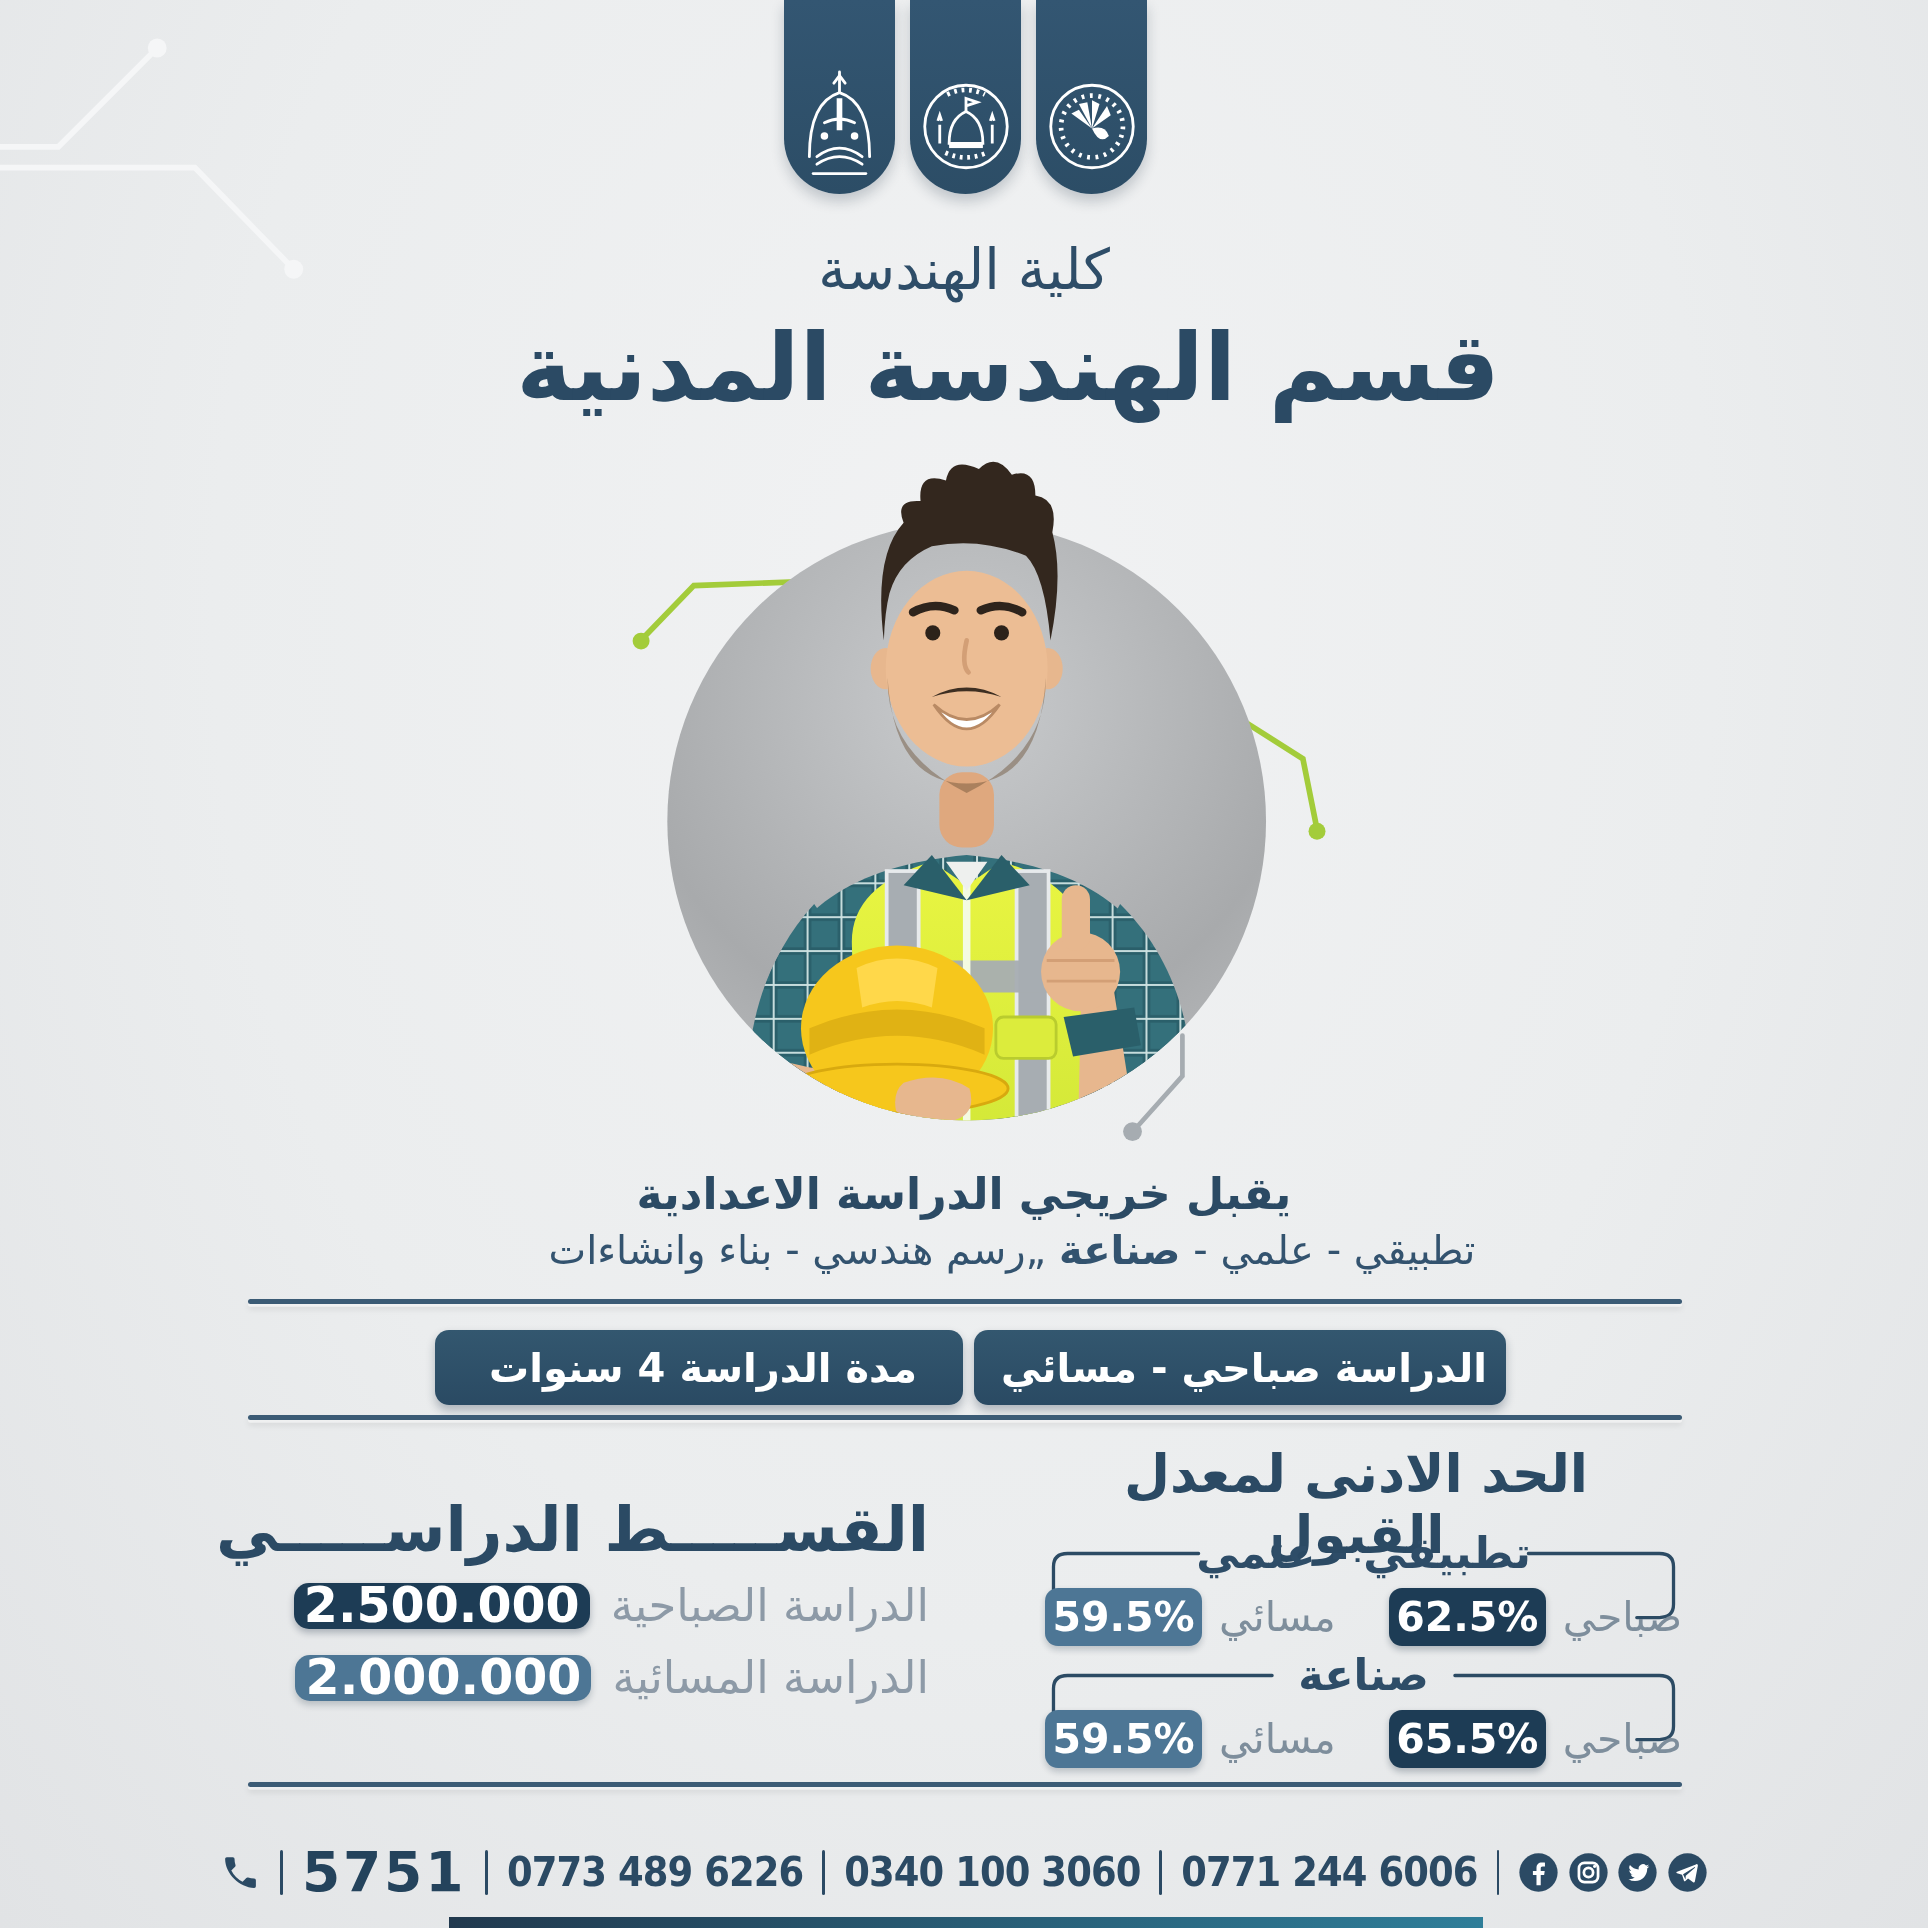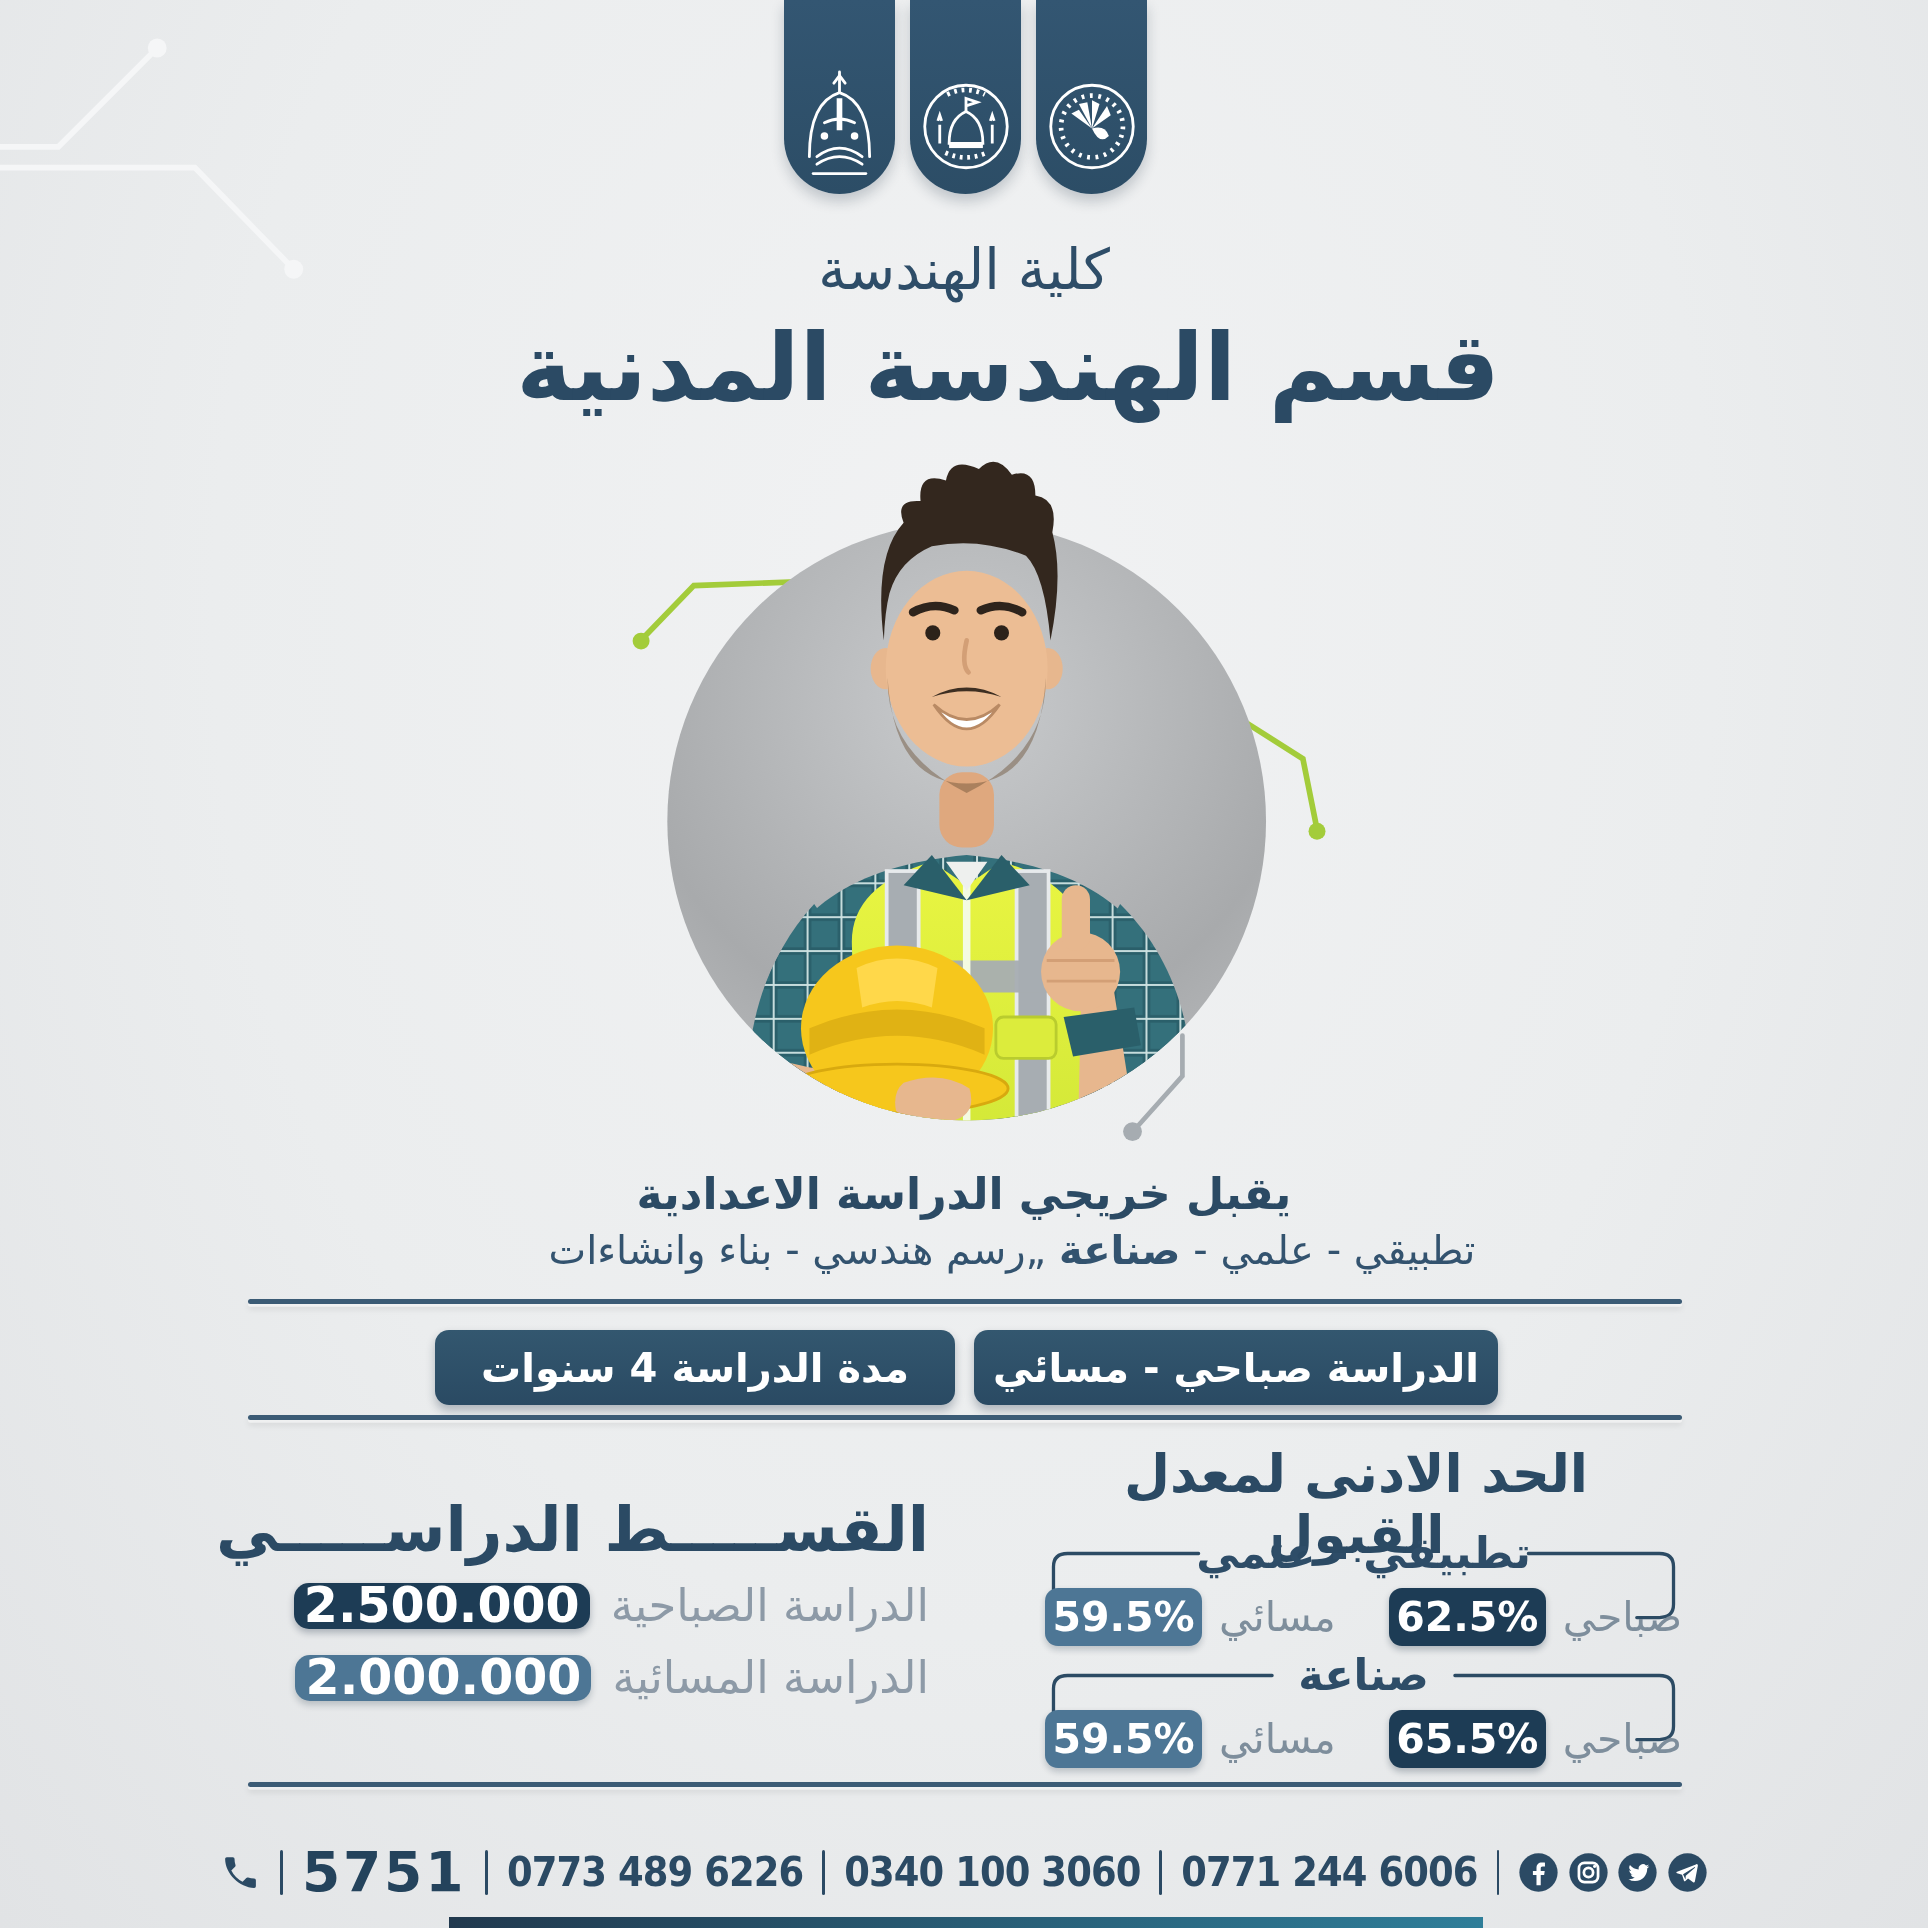--- a/index.html
+++ b/index.html
@@ -27,21 +27,21 @@
     font-size:40px;color:#33536f;margin-left:48px;}
   .cap2 b{font-weight:bold;}
   
   .divider{position:absolute;left:248px;width:1434px;height:4.7px;background:#3b5b75;
     border-radius:2.8px;box-shadow:0 2.8px 0 rgba(255,255,255,.55),0 4.7px 6.6px rgba(0,0,0,.10);}
   .d1{top:1299px}.d2{top:1415px}.d3{top:1782px}
   
   .btn{position:absolute;top:1330px;height:75px;border-radius:14px;color:#fff;
     background:linear-gradient(180deg,#33576f 0%,#2a4a63 100%);
     box-shadow:0 5.6px 9.4px rgba(20,40,60,.28);
-    display:flex;align-items:center;justify-content:center;font-size:40px;font-weight:bold;}
+    display:flex;align-items:center;justify-content:center;font-size:40px;font-weight:bold;padding-left:8px;}
   .btn-duration{left:435px;width:520px;}
   .btn-shifts{left:974px;width:524px;}
   
   .acc-title{position:absolute;top:1443px;left:1036px;width:640px;text-align:center;
     font-size:53px;font-weight:bold;color:#2b4a64;}
   .acc-group{position:absolute;left:1045px;width:637px;height:122px;}
   .acc-group .bracket{position:absolute;left:0;top:0;}
   .grp-label{position:absolute;top:-15px;left:0;width:100%;text-align:center;
     font-size:43px;font-weight:bold;color:#2e4d68;line-height:53px;white-space:nowrap;}
   .grp-row{position:absolute;top:41px;left:0;width:100%;height:68px;

